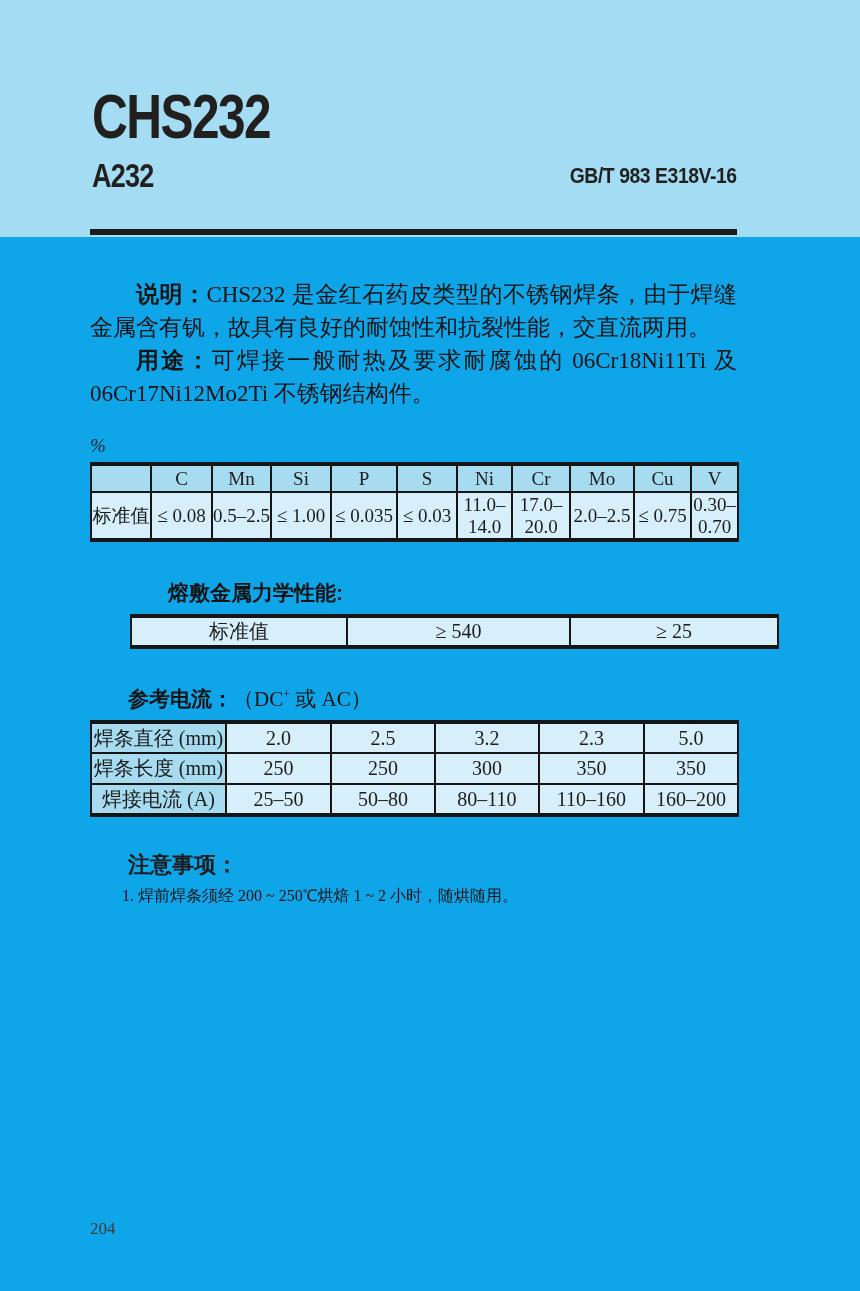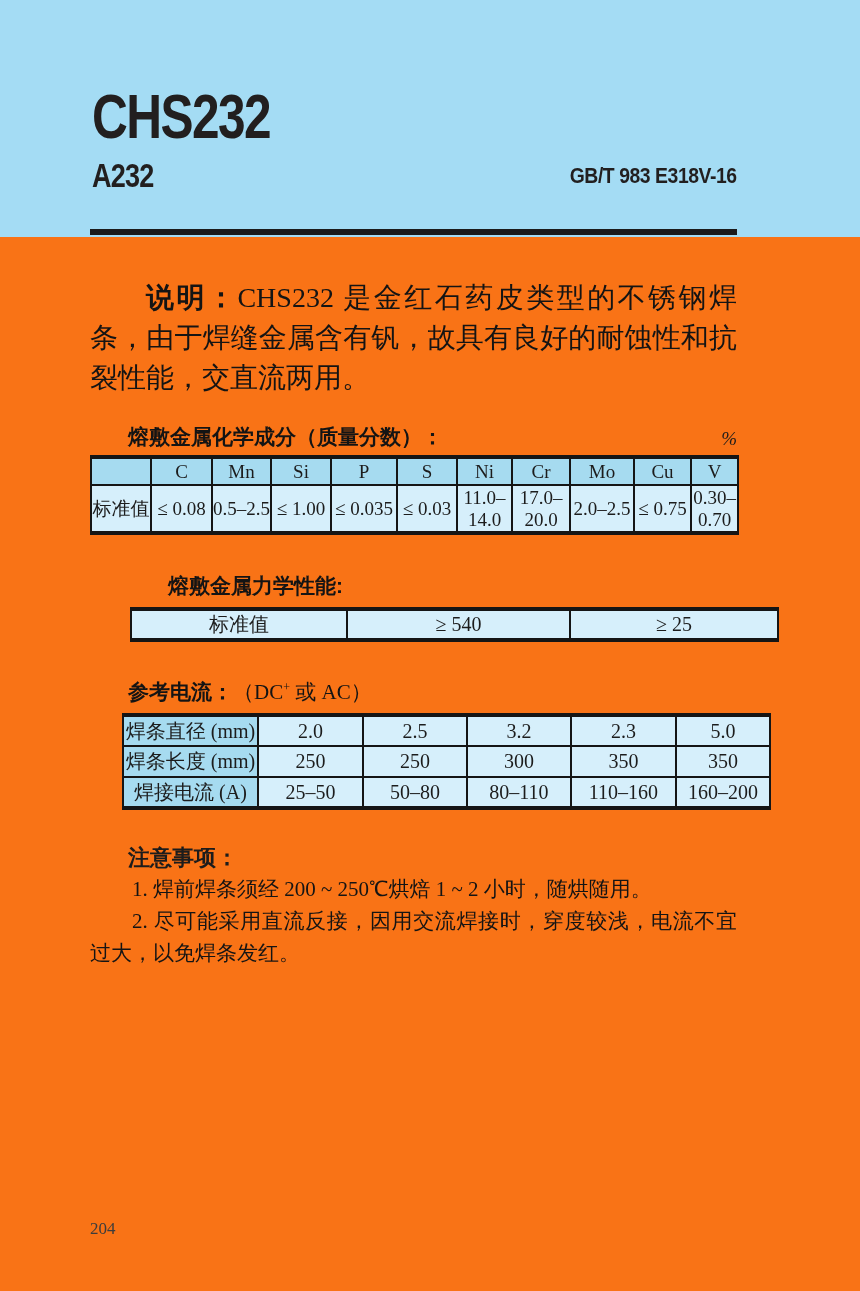--- a/index.html
+++ b/index.html
@@ -1,21 +1,21 @@
 <!DOCTYPE html>
 <html><head>
 <meta charset="utf-8">
 <style>
   * { margin: 0; padding: 0; box-sizing: border-box; }
   html, body { background: #ffffff; }
   .page {
     position: relative;
     width: 860px;
     height: 1291px;
-    background: #f97316;
+    background: #0ea5e9;
     overflow: hidden;
     font-family: "Liberation Serif", serif;
     color: #1c1c1c;
   }
 
   
   .band {
     position: relative;
     width: 860px;
     height: 237px;
@@ -69,22 +69,22 @@
     background: #1b1b1b;
   }
 
   
   .content {
     position: relative;
     margin: 0 123px 0 90px;   
     width: 647px;
   }
   .para {
-    font-size: 28px;
-    line-height: 40px;
+    font-size: 23px;
+    line-height: 33px;
     text-align: justify;
     text-indent: 2em;
     color: #141414;
   }
   .para .lbl {
     font-family: "Liberation Sans", sans-serif;
     font-weight: 700;
   }
   .para-desc { margin-top: 41px; }
 
@@ -133,38 +133,38 @@
   .chem { margin-top: 4px; }
   .chem th { height: 28px; font-size: 19px; font-family: "Liberation Serif", serif; }
   .chem td { height: 48px; font-size: 19px; line-height: 22px; white-space: pre-line; }
 
   
   .mech { margin-top: 7px; }
   .mech th { height: 47px; font-size: 20px; line-height: 23px; }
   .mech td { height: 31px; font-size: 20px; }
 
   
-  .curr { margin-top: 7px; margin-left: 32px; }
+  .curr { margin-top: 7px; }
   .curr th, .curr td { height: 31px; font-size: 20px; }
   .curr th { font-weight: 400; }
 
   .sect-chem { margin-top: 25px; }
   .sect-mech { margin-top: 37px; padding-left: 40px; }
   .sect-curr { margin-top: 36px; }
 
   
   .notes { margin-top: 33px; }
   .notes-title {
     font-family: "Liberation Sans", sans-serif;
     font-weight: 700;
     font-size: 22px;
     padding-left: 38px;
   }
   .note-item {
-    font-size: 21px;
+    font-size: 16px;
     line-height: 32px;
     text-indent: 2em;
     text-align: justify;
     color: #141414;
   }
 
   .page-number {
     position: absolute;
     left: 90px;
     top: 1219px;
@@ -181,24 +181,24 @@
   <header class="band">
     <div class="product-code">CHS232</div>
     <div class="model-code">A232</div>
     <div class="standard-code">GB/T 983 E318V-16</div>
     <div class="band-rule"></div>
   </header>
 
   <div class="content">
 
     <p class="para para-desc"><span class="lbl">说明：</span><span>CHS232 是金红石药皮类型的不锈钢焊条，由于焊缝金属含有钒，故具有良好的耐蚀性和抗裂性能，交直流两用。</span></p>
+    <p class="para"><span class="lbl">用途：</span><span>可焊接一般耐热及要求耐腐蚀的 06Cr18Ni11Ti 及 06Cr17Ni12Mo2Ti 不锈钢结构件。</span></p>
 
     <section class="sect-chem">
       <div class="sec-title-row">
-        <h3 class="sec-title">熔敷金属化学成分（质量分数）：</h3>
         <span class="unit-pct">%</span>
       </div>
       <table class="chem">
         <colgroup>
           <col style="width:60px">
             <col style="width:61px">
             <col style="width:59px">
             <col style="width:60px">
           <col style="width:66px">
             <col style="width:60px">
@@ -296,20 +296,19 @@
           <td class="cell-light">110–160</td>
           <td class="cell-light">160–200</td>
         </tr>
       </tbody>
         </table>
     </section>
 
     <section class="notes">
       <h3 class="notes-title">注意事项：</h3>
       <p class="note-item">1. 焊前焊条须经 200 ~ 250℃烘焙 1 ~ 2 小时，随烘随用。</p>
-      <p class="note-item">2. 尽可能采用直流反接，因用交流焊接时，穿度较浅，电流不宜过大，以免焊条发红。</p>
     </section>
 
   </div>
 
   <div class="page-number">204</div>
 
 </div>
 
 </body></html>

